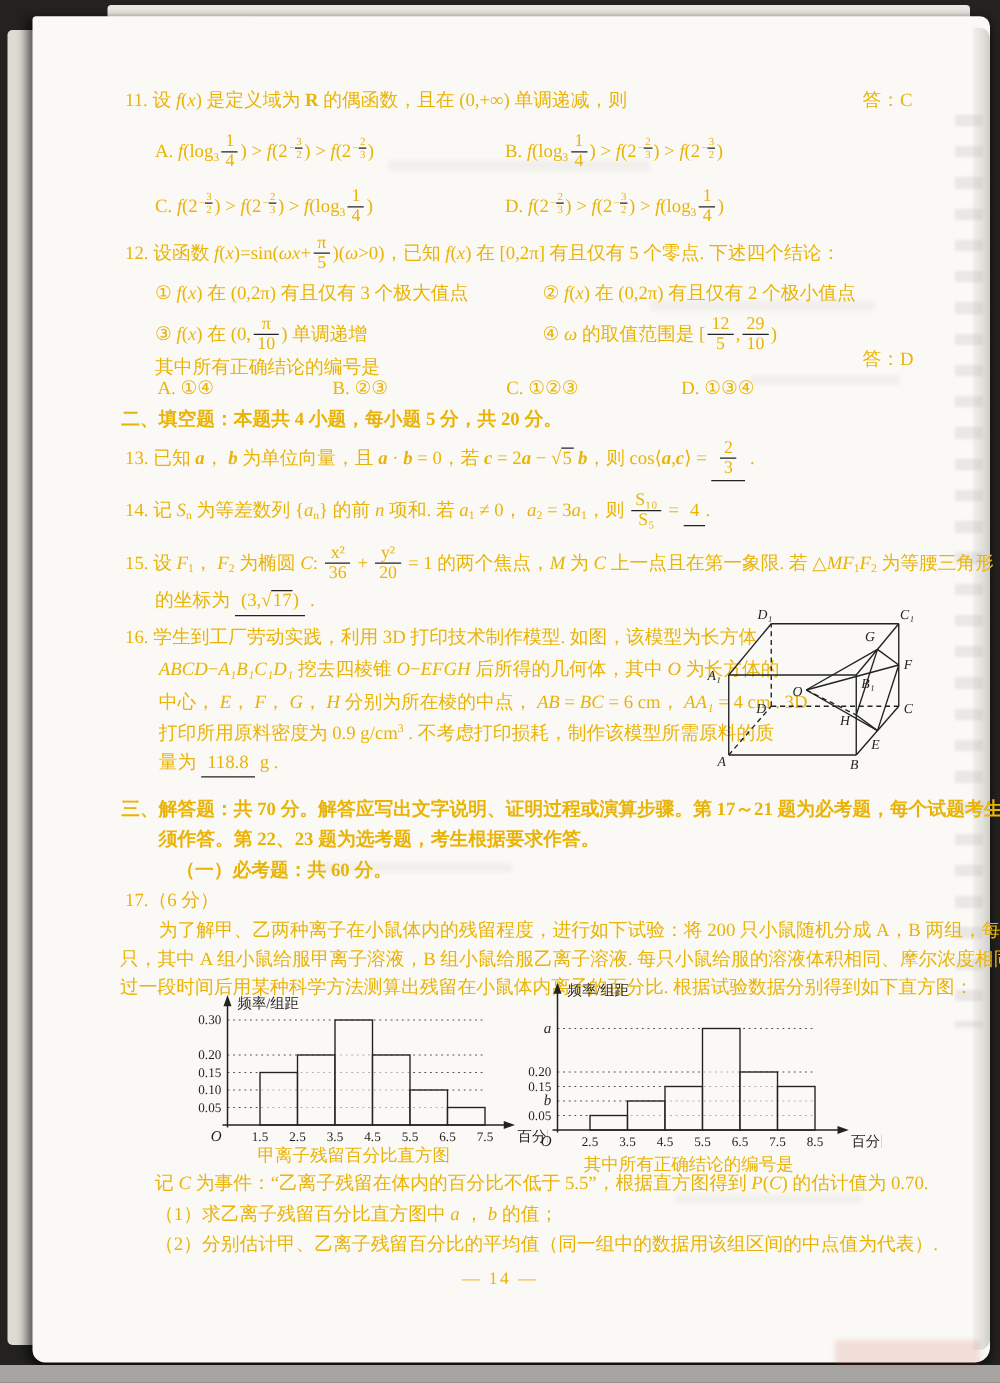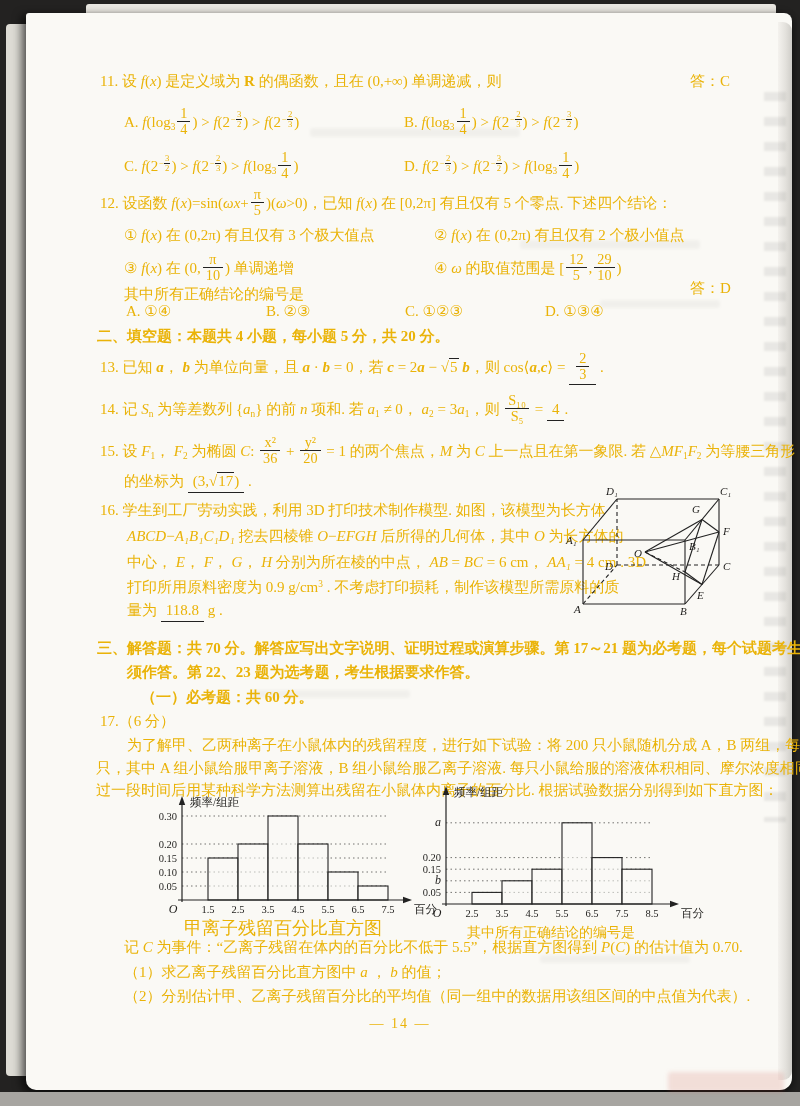--- a/index.html
+++ b/index.html
@@ -55,21 +55,21 @@
   #q15l1{left:100px;top:435px;} #q15l2{left:124px;top:472px;}
   #q16l1{left:100px;top:501px;} #q16l2{left:127px;top:527px;}
   #q16l3{left:127px;top:553px;} #q16l4{left:127px;top:578px;} #q16l5{left:127px;top:601px;}
   #fig16{position:absolute;left:558px;top:480px;z-index:5;}
   #sec3l1{left:97px;top:639px;} #sec3l2{left:127px;top:663px;}
   #sec3sub{left:93px;top:688px;margin-left:48px;}
   #q17head{left:100px;top:712px;}
   #p17l1{left:127px;top:736px;} #p17l2{left:96px;top:759px;} #p17l3{left:96px;top:781px;}
   #chartA{position:absolute;left:136px;top:790px;z-index:5;}
   #chartB{position:absolute;left:400px;top:780px;z-index:5;}
-  #capA{left:152px;top:917px;width:262px;text-align:center;font-size:18px;}
+  #capA{left:152px;top:917px;width:262px;text-align:center;font-size:14px;}
   #capB{left:430px;top:924px;width:242px;text-align:center;font-size:14px;}
   #note17{left:124px;top:938px;}
   #p171{left:124px;top:963px;}
   #p172{left:124px;top:987px;}
   #footer{left:0px;top:1015px;width:800px;text-align:center;font-size:14px;letter-spacing:2px;}
   
   .bleedR{position:absolute;left:764px;top:92px;width:22px;height:730px;z-index:4;
     background:repeating-linear-gradient(to bottom, rgba(110,110,110,0.12) 0 9px, transparent 9px 25px);
     filter:blur(1.2px);}
   .smudge{position:absolute;background:#7c7a76;opacity:0.07;filter:blur(1.6px);z-index:4;border-radius:3px;}

